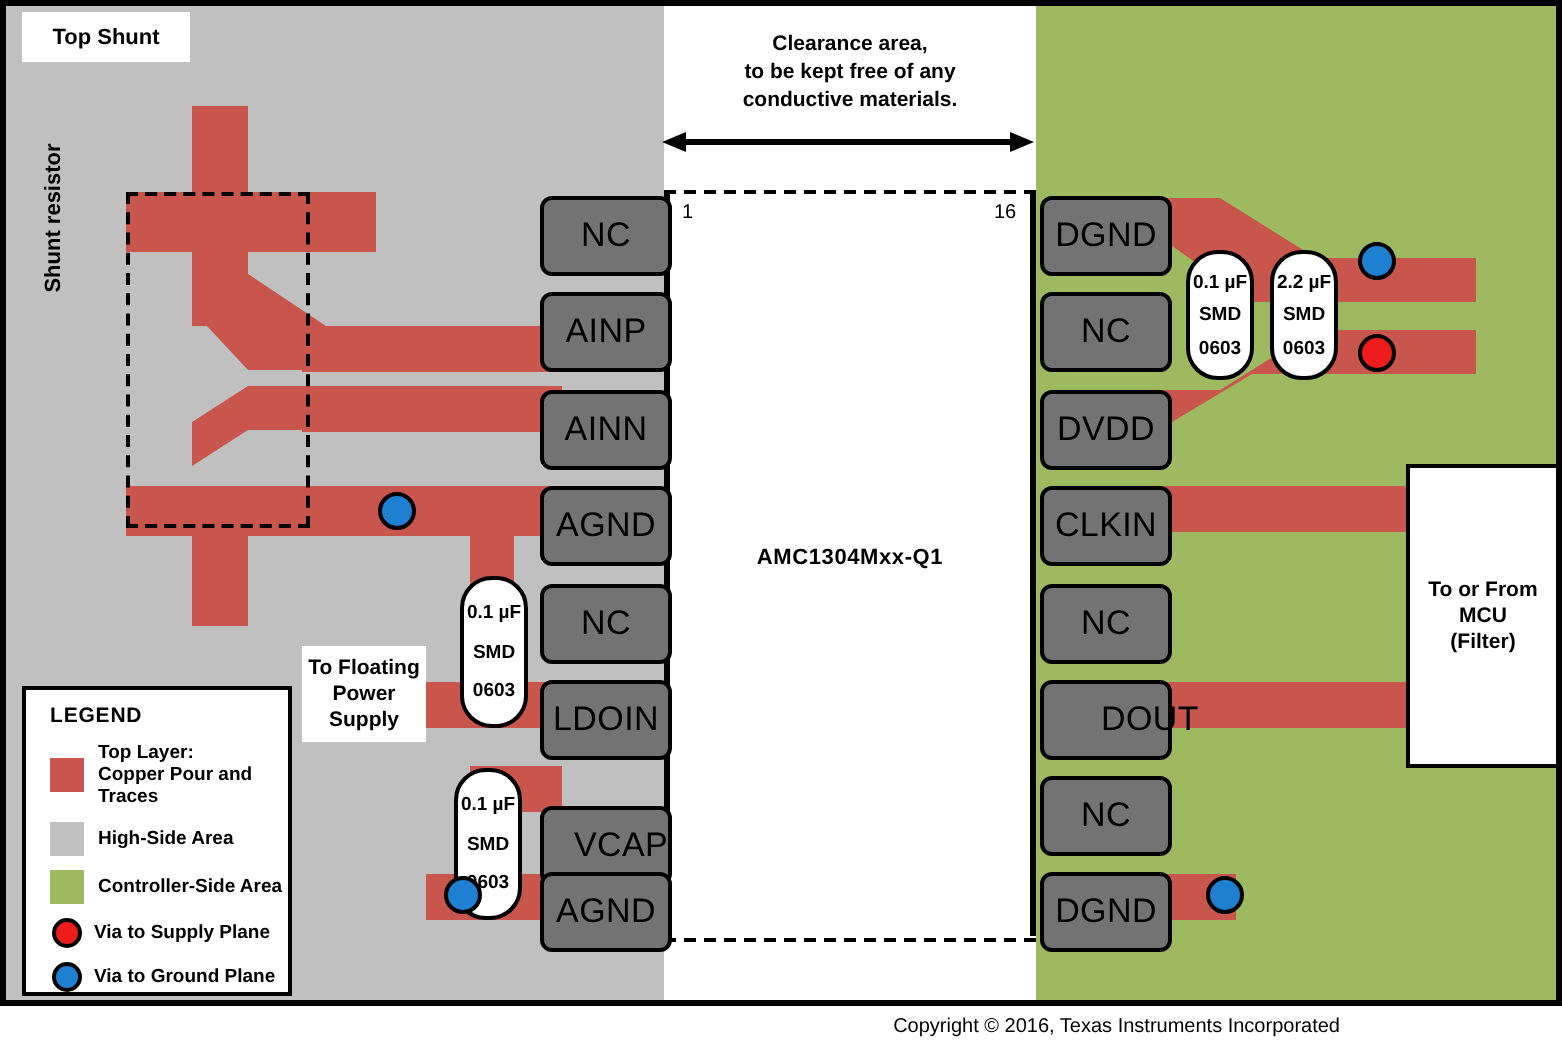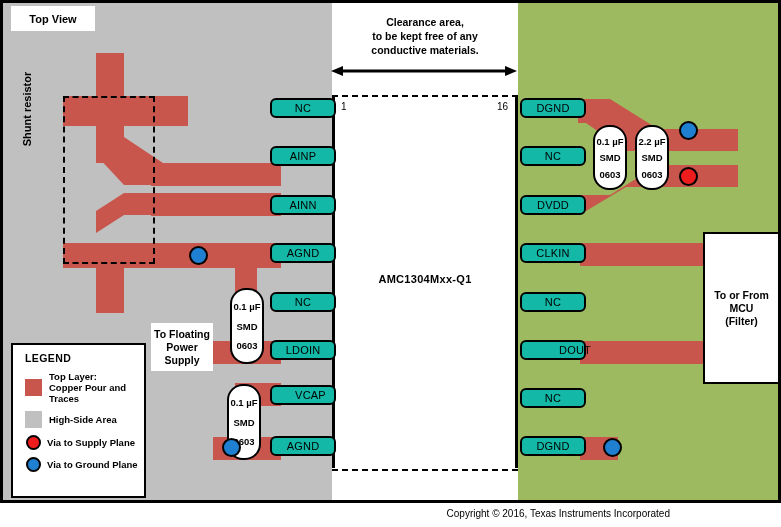--- a/index.html
+++ b/index.html
@@ -9,23 +9,23 @@
   
   #board{position:absolute;left:0;top:0;width:781px;height:503px;
          border:3px solid #000;box-sizing:border-box;background:#ffffff;overflow:hidden;}
 
   .zone{position:absolute;top:0;bottom:0;}
   #high-side{left:0;width:329px;background:#c0c0c0;}
   #clearance-zone{left:329px;width:186px;background:#ffffff;}
   #ctrl-side{left:515px;right:0;background:#9dba61;}
 
   
-  .pin{position:absolute;height:20px;background:#14b8a6;border:2.5px solid #000;
+  .pin{position:absolute;height:40px;background:#737373;border:2.5px solid #000;
        border-radius:6px;box-sizing:border-box;display:flex;align-items:center;
-       justify-content:center;font-size:11px;font-weight:normal;color:#000;
+       justify-content:center;font-size:17px;font-weight:normal;color:#000;
        letter-spacing:.2px;z-index:6;}
   .pin-l{left:267px;width:66px;}
   .pin-r{left:517px;width:66px;}
 
   
   #chip-body{position:absolute;left:329px;top:94px;width:186px;height:371px;
              border-left:3px solid #000;border-right:3px solid #000;
              box-sizing:border-box;background:transparent;z-index:4;}
   #chip-label{position:absolute;left:329px;top:270px;width:186px;text-align:center;
               font-size:11px;font-weight:bold;color:#000;z-index:7;letter-spacing:.3px;}
@@ -164,21 +164,21 @@
       <polygon points="0,6 12,1 12,11" fill="#000"></polygon>
       <polygon points="186,6 174,1 174,11" fill="#000"></polygon>
     </svg>
 
     <div class="pin pin-l" style="top:95px;">NC</div>
     <div class="pin pin-l" style="top:143px;">AINP</div>
     <div class="pin pin-l" style="top:192px;">AINN</div>
     <div class="pin pin-l" style="top:240px;">AGND</div>
     <div class="pin pin-l" style="top:289px;">NC</div>
     <div class="pin pin-l" style="top:337px;">LDOIN</div>
-    <div class="pin pin-l" style="top:382px;padding-left:15px;">VCAP</div>
+    <div class="pin pin-l" style="top:400px;padding-left:15px;">VCAP</div>
     <div class="pin pin-l" style="top:433px;">AGND</div>
 
     <div class="pin pin-r" style="top:95px;">DGND</div>
     <div class="pin pin-r" style="top:143px;">NC</div>
     <div class="pin pin-r" style="top:192px;">DVDD</div>
     <div class="pin pin-r" style="top:240px;">CLKIN</div>
     <div class="pin pin-r" style="top:289px;">NC</div>
     <div class="pin pin-r" style="top:337px;padding-left:44px;">DOUT</div>
     <div class="pin pin-r" style="top:385px;">NC</div>
     <div class="pin pin-r" style="top:433px;">DGND</div>
@@ -214,38 +214,42 @@
       <div>To Floating</div>
       <div>Power</div>
       <div>Supply</div>
     </div>
     <div class="callout" id="mcu-box">
       <div>To or From</div>
       <div>MCU</div>
       <div>(Filter)</div>
     </div>
 
-    <div id="topview">Top View</div>
+    <div id="topview">Top Shunt</div>
 
     <div id="legend">
       <h4>LEGEND</h4>
 
       <div class="lg-row">
         <div class="lg-sw" style="background:#c8564c;"></div>
         <div class="lg-txt">
           <div>Top Layer:</div>
           <div>Copper Pour and Traces</div>
         </div>
       </div>
 
       <div class="lg-row">
         <div class="lg-sw" style="background:#c0c0c0;"></div>
         <div class="lg-txt">High-Side Area</div>
       </div>
 
+      <div class="lg-row">
+        <div class="lg-sw" style="background:#9dba61;"></div>
+        <div class="lg-txt">Controller-Side Area</div>
+      </div>
 
       <div class="lg-row">
         <div class="lg-dot" style="background:#ee1c1c;"></div>
         <div class="lg-txt">Via to Supply Plane</div>
       </div>
 
       <div class="lg-row">
         <div class="lg-dot" style="background:#1f7fd0;"></div>
         <div class="lg-txt">Via to Ground Plane</div>
       </div>

